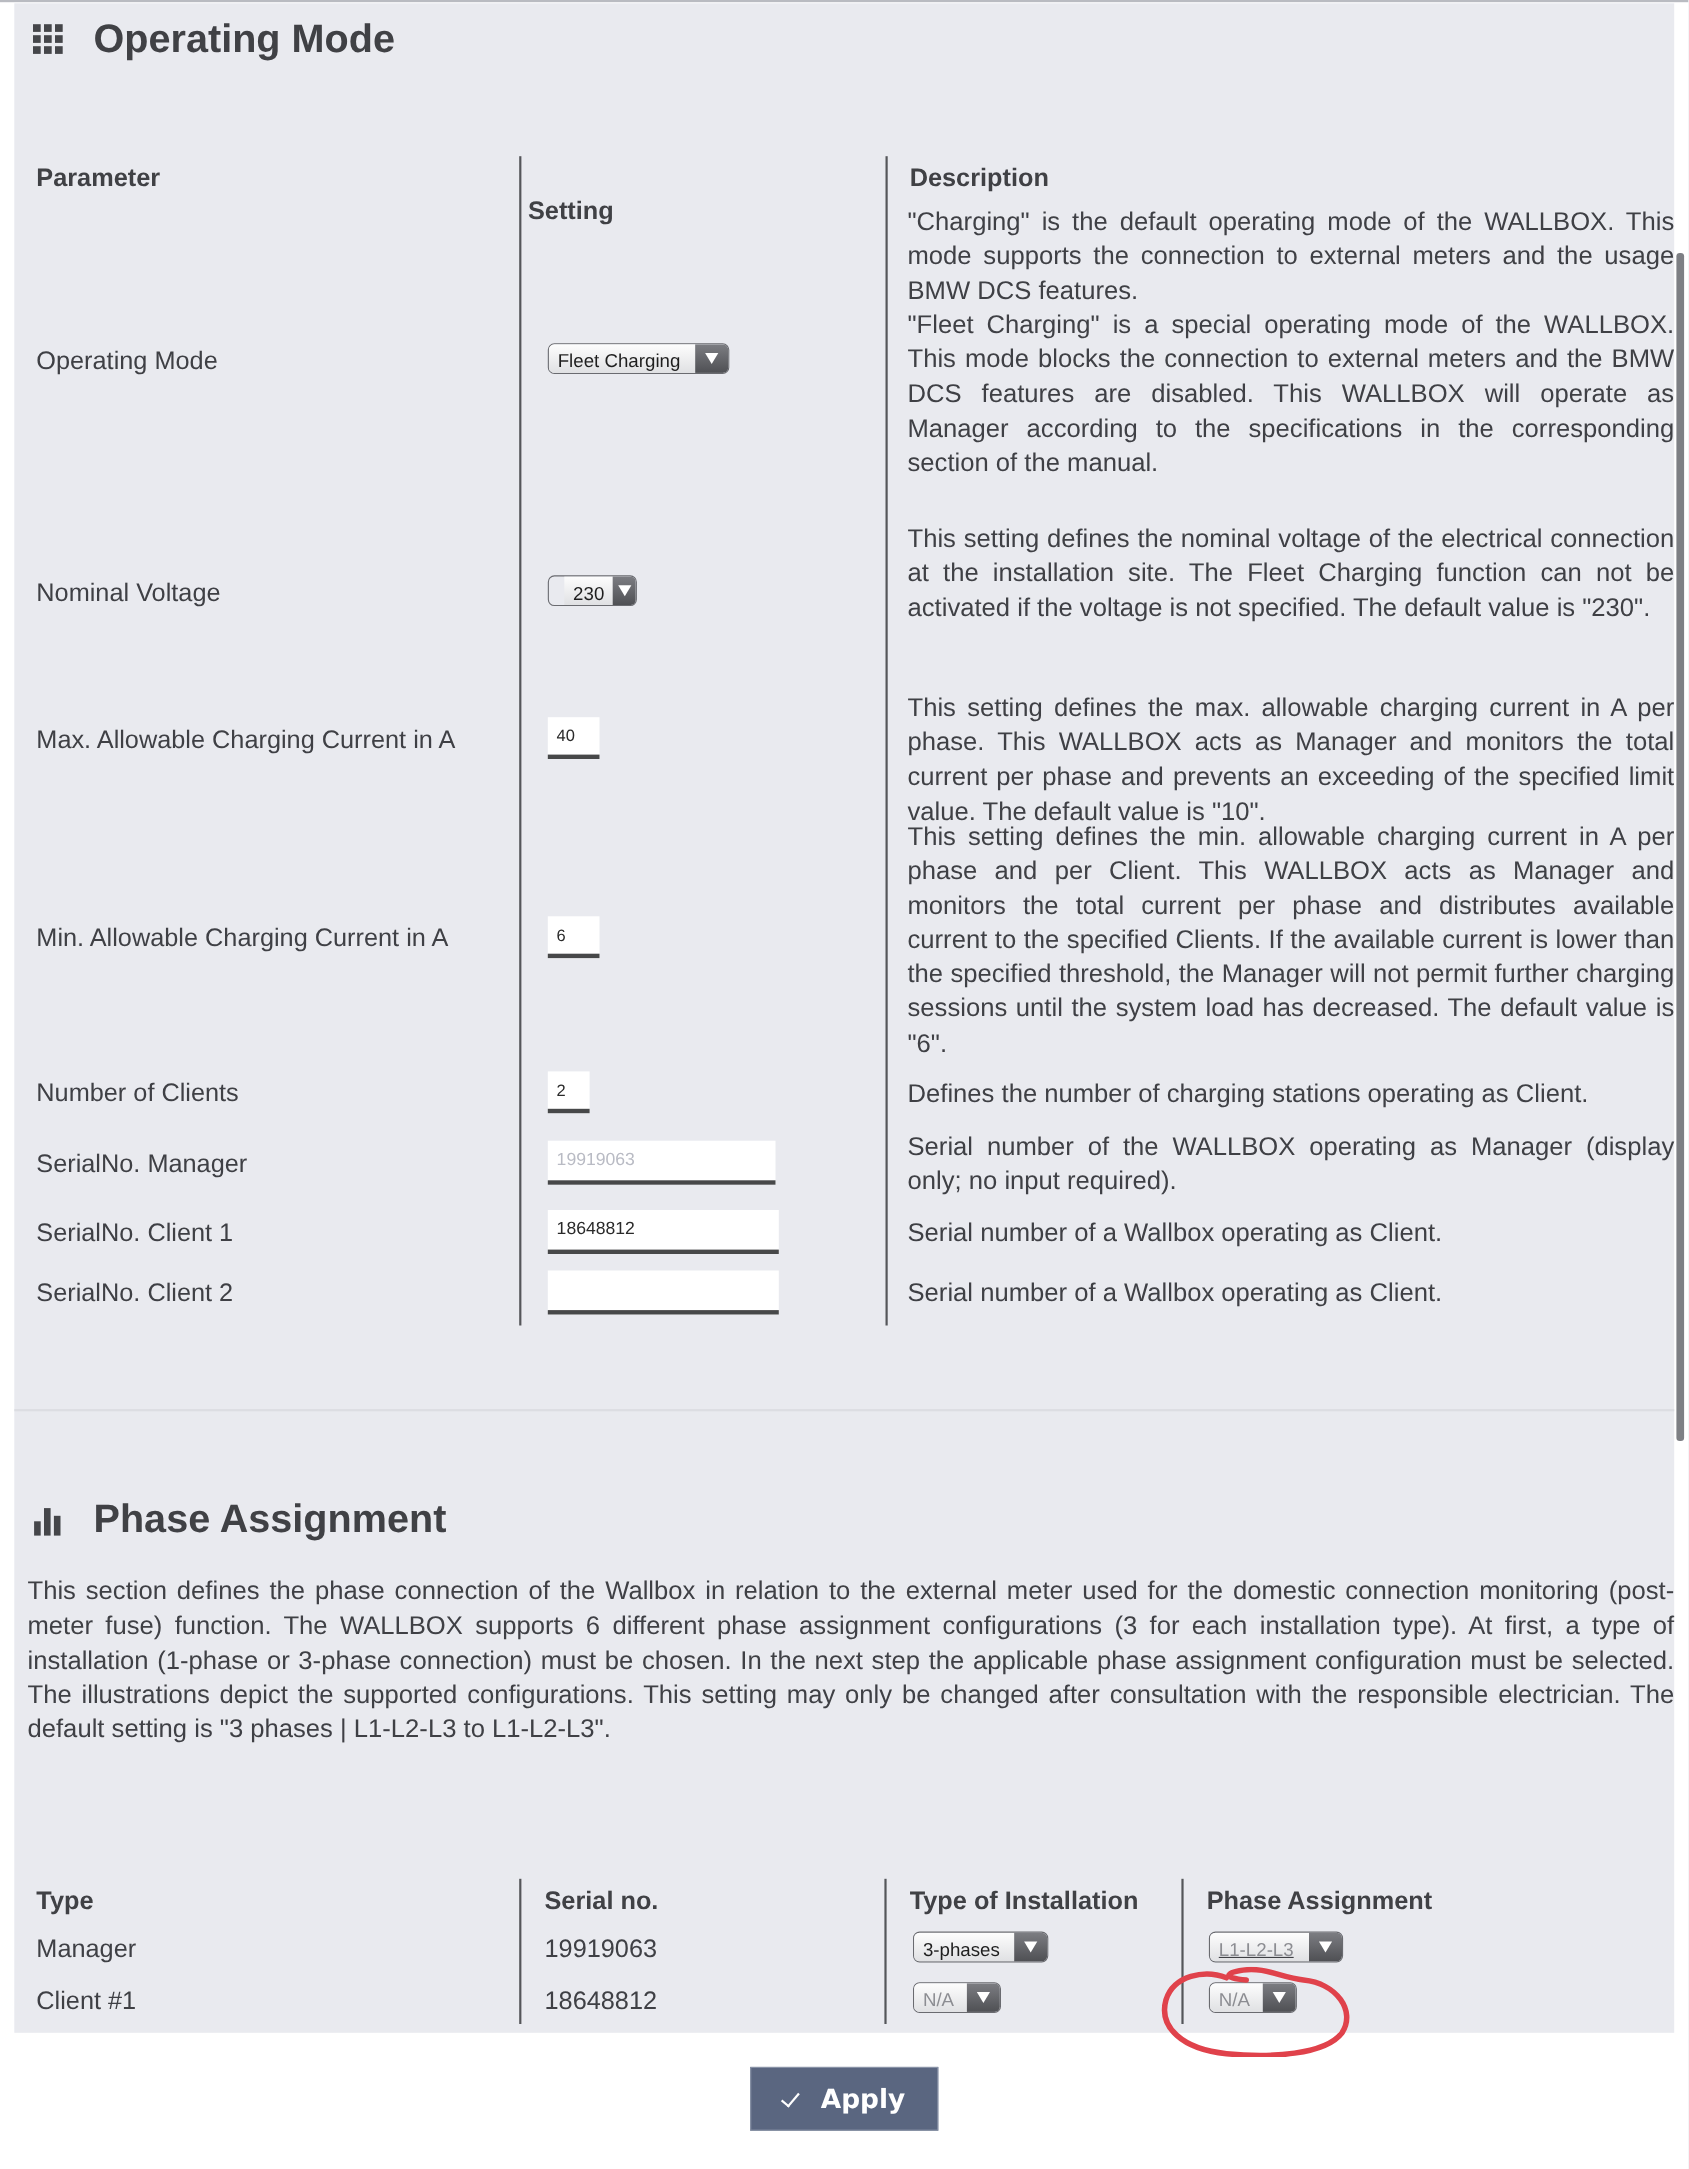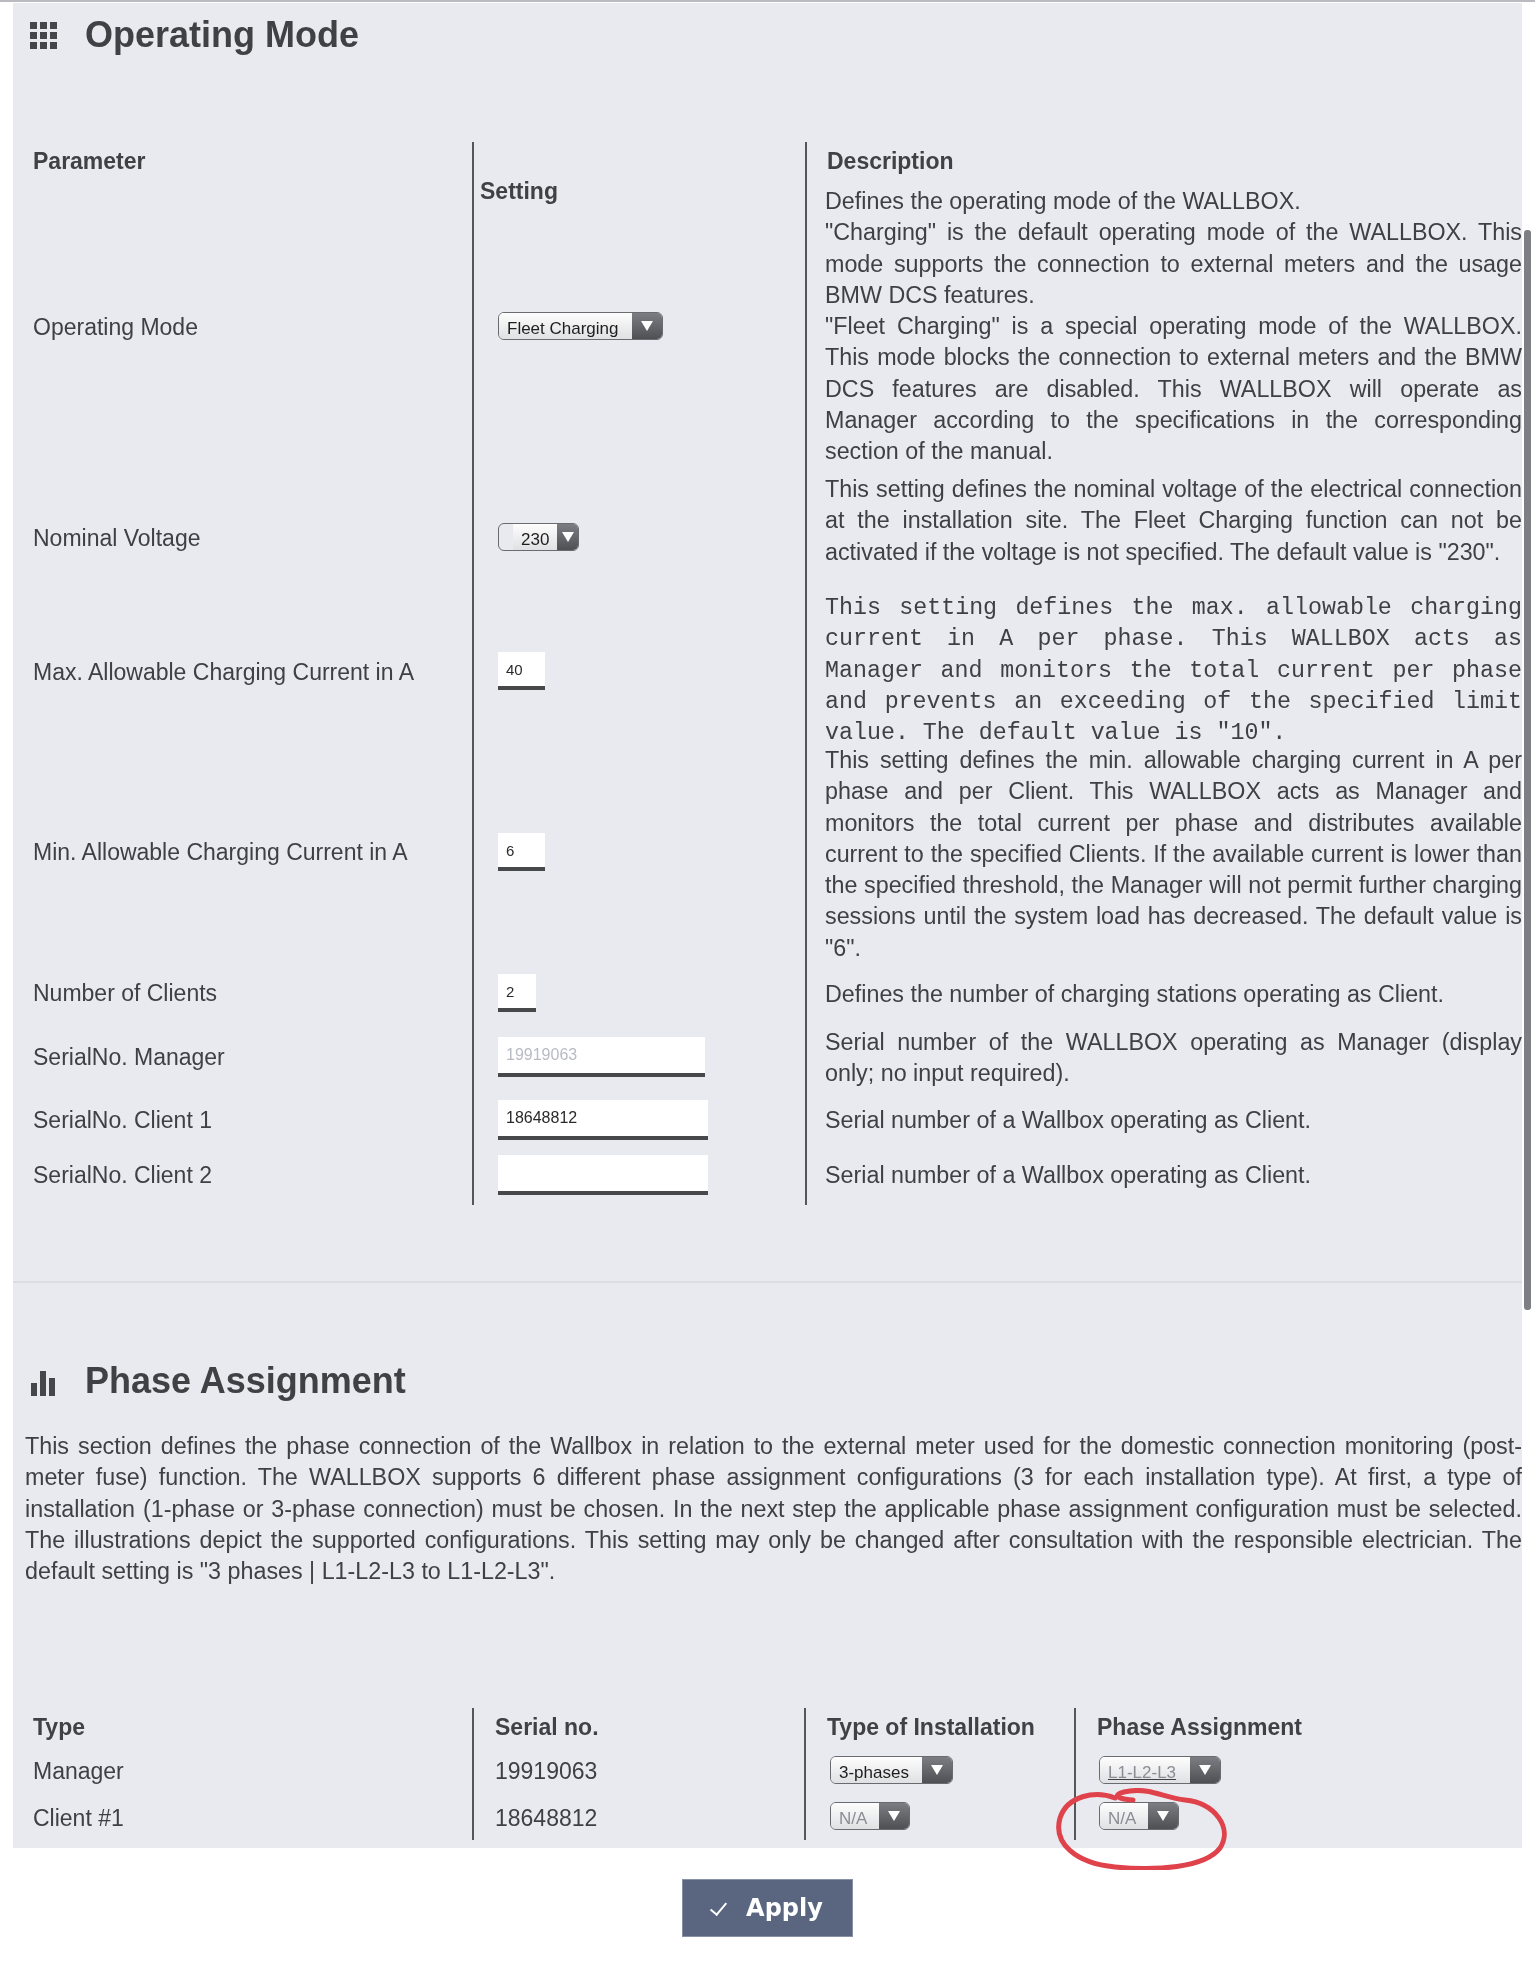--- a/index.html
+++ b/index.html
@@ -71,37 +71,36 @@
 <div class="vline" style="left:805px; top:142px; height:1063px;"></div>
 
 <div class="label" style="left:33px; top:314px;">Operating Mode</div>
 <div class="select" style="left:498px; top:312px; width:165px;">
   <span class="val" style="flex:1;">Fleet Charging</span>
   <span class="arrow">
       <i></i>
     </span>
 </div>
 <div class="desc" style="top:186px;">
-  <p class="last">Defines the operating mode of the WALLBOX.</p>
   <p>"Charging" is the default operating mode of the WALLBOX. This mode supports the connection to external meters and the usage BMW DCS features.</p>
   <p>"Fleet Charging" is a special operating mode of the WALLBOX. This mode blocks the connection to external meters and the BMW DCS features are disabled. This WALLBOX will operate as Manager according to the specifications in the corresponding section of the manual.</p>
 </div>
 
 <div class="label" style="left:33px; top:525px;">Nominal Voltage</div>
 <div class="select" style="left:498px; top:523px; width:81px;">
   <span class="val" style="flex:1;margin-left:14px;">230</span>
   <span class="arrow">
       <i></i>
     </span>
 </div>
 <div class="desc" style="top:474px;">This setting defines the nominal voltage of the electrical connection at the installation site. The Fleet Charging function can not be activated if the voltage is not specified. The default value is "230".</div>
 
 <div class="label" style="left:33px; top:659px;">Max. Allowable Charging Current in A</div>
 <input class="textin" style="left: 498px; top: 652px; width: 47px; height: 38px; font-size: 15px;" value="40">
-<div class="desc" style="top:593px;font-family:Liberation Mono, monospace;">This setting defines the max. allowable charging current in A per phase. This WALLBOX acts as Manager and monitors the total current per phase and prevents an exceeding of the specified limit value. The default value is "10".</div>
+<div class="desc" style="top:628px;">This setting defines the max. allowable charging current in A per phase. This WALLBOX acts as Manager and monitors the total current per phase and prevents an exceeding of the specified limit value. The default value is "10".</div>
 
 <div class="label" style="left:33px; top:839px;">Min. Allowable Charging Current in A</div>
 <input class="textin" style="left: 498px; top: 833px; width: 47px; height: 38px; font-size: 15px;" value="6">
 <div class="desc" style="top:745px;">This setting defines the min. allowable charging current in A per phase and per Client. This WALLBOX acts as Manager and monitors the total current per phase and distributes available current to the specified Clients. If the available current is lower than the specified threshold, the Manager will not permit further charging sessions until the system load has decreased. The default value is "6".</div>
 
 <div class="label" style="left:33px; top:980px;">Number of Clients</div>
 <input class="textin" style="left: 498px; top: 974px; width: 38px; height: 38px; font-size: 15px;" value="2">
 <div class="desc" style="top:979px;">Defines the number of charging stations operating as Client.</div>
 
 <div class="label" style="left:33px; top:1044px;">SerialNo. Manager</div>

